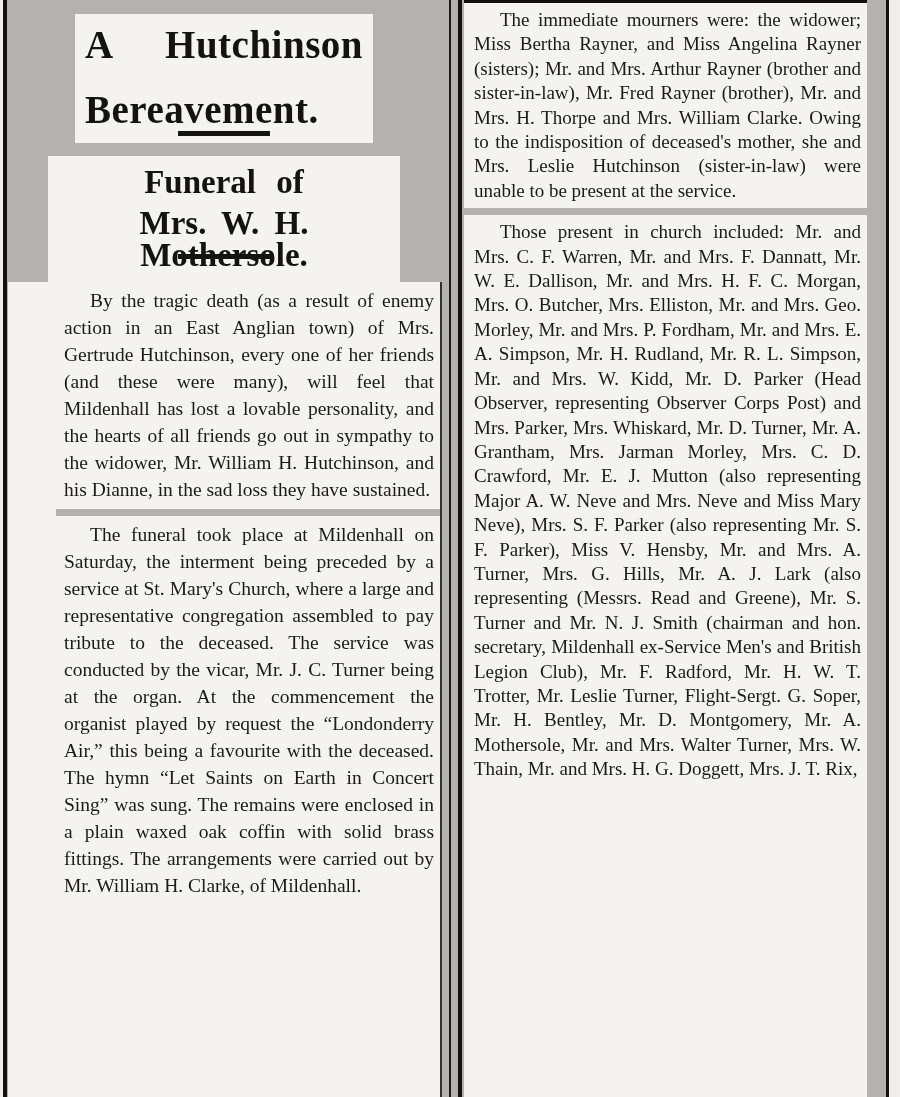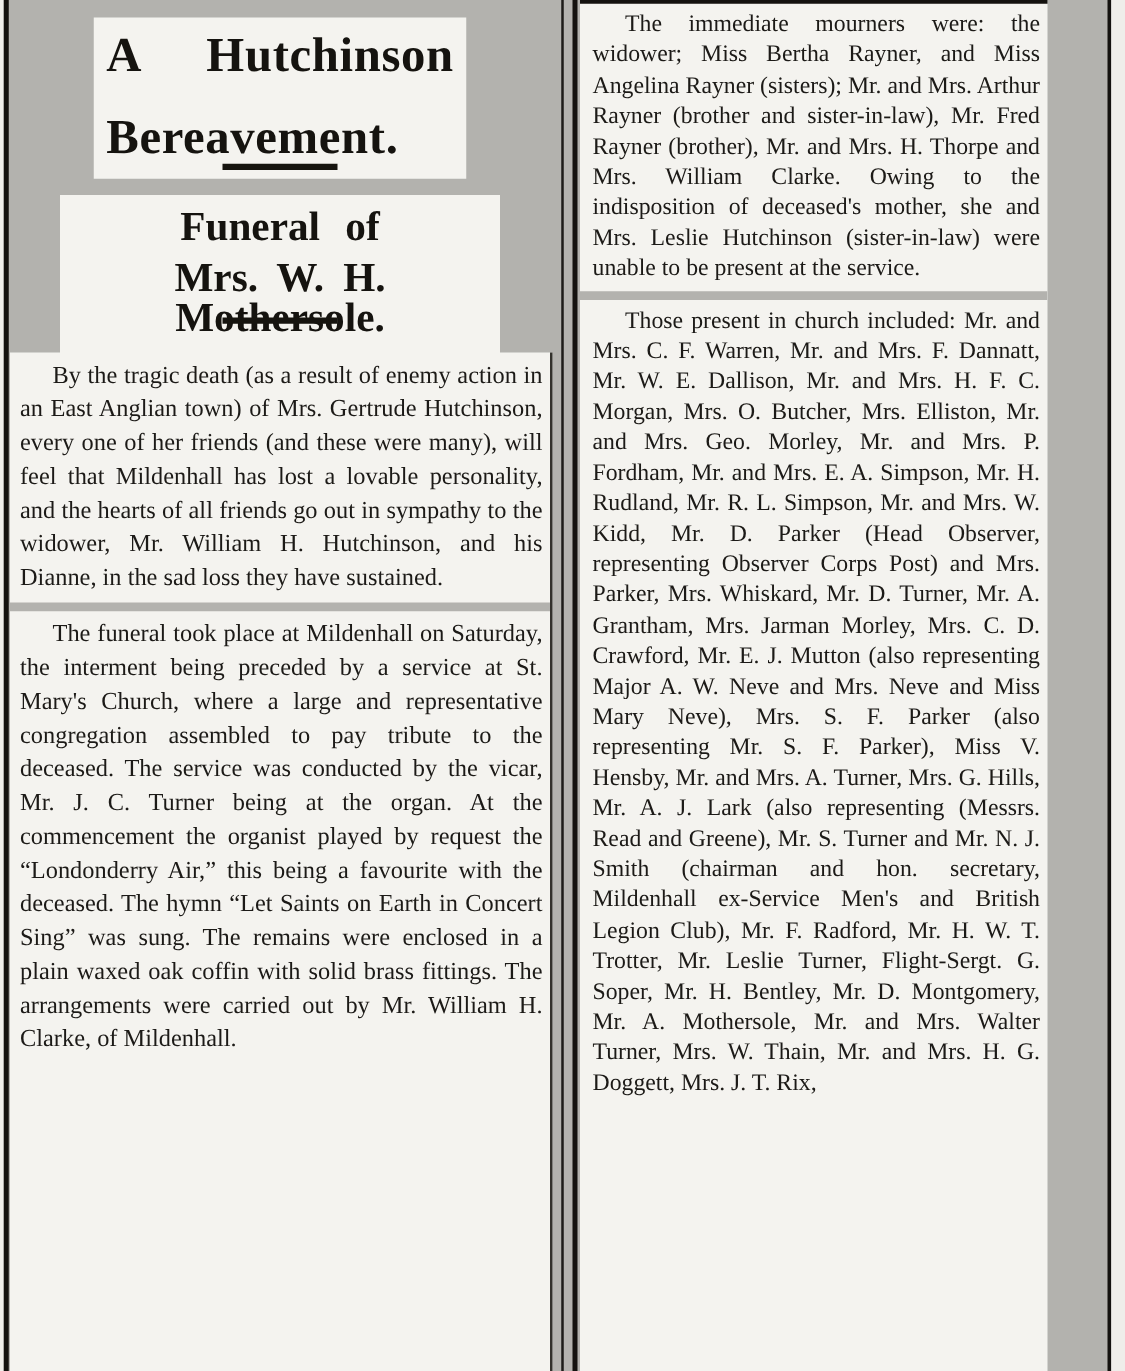--- a/index.html
+++ b/index.html
@@ -43,31 +43,31 @@
     position:absolute; left:48px; top:156px; width:352px;
     padding:10px 6px 12px 6px; box-sizing:border-box; text-align:center;
   }
   .subhead-line{font-weight:bold; font-size:33px; line-height:32px; color:#15130f;}
   .subhead-line.s1{word-spacing:12px;}
   .subhead-line.s2{margin-top:9px; word-spacing:7px;}
 
   
   .left-body{
     position:absolute; left:8px; top:282px; width:434px; height:815px;
-    box-sizing:border-box; border-right:2px solid #33312c;
+    box-sizing:border-box; border-right:2px solid #33312c;padding-left:48px;
   }
   .left-body .para{
     font-size:19.5px; line-height:27px; text-align:justify;
     text-indent:26px; padding:5px 6px 6px 8px; color:#1c1a17;
   }
   .sep-gray{height:7px; background:#b3b2ae;}
 
   
   .right-col{
-    position:absolute; left:464px; top:0; width:374px; height:1097px;
+    position:absolute; left:464px; top:0; width:403px; height:1097px;
     box-sizing:border-box; border-top:3px solid #14120f; overflow:hidden;
   }
   .right-col .para{
     font-size:19px; line-height:24.4px; text-align:justify;
     text-indent:26px; padding:5px 6px 5px 10px; color:#1c1a17;
   }
 </style>
 </head>
 <body>
 

